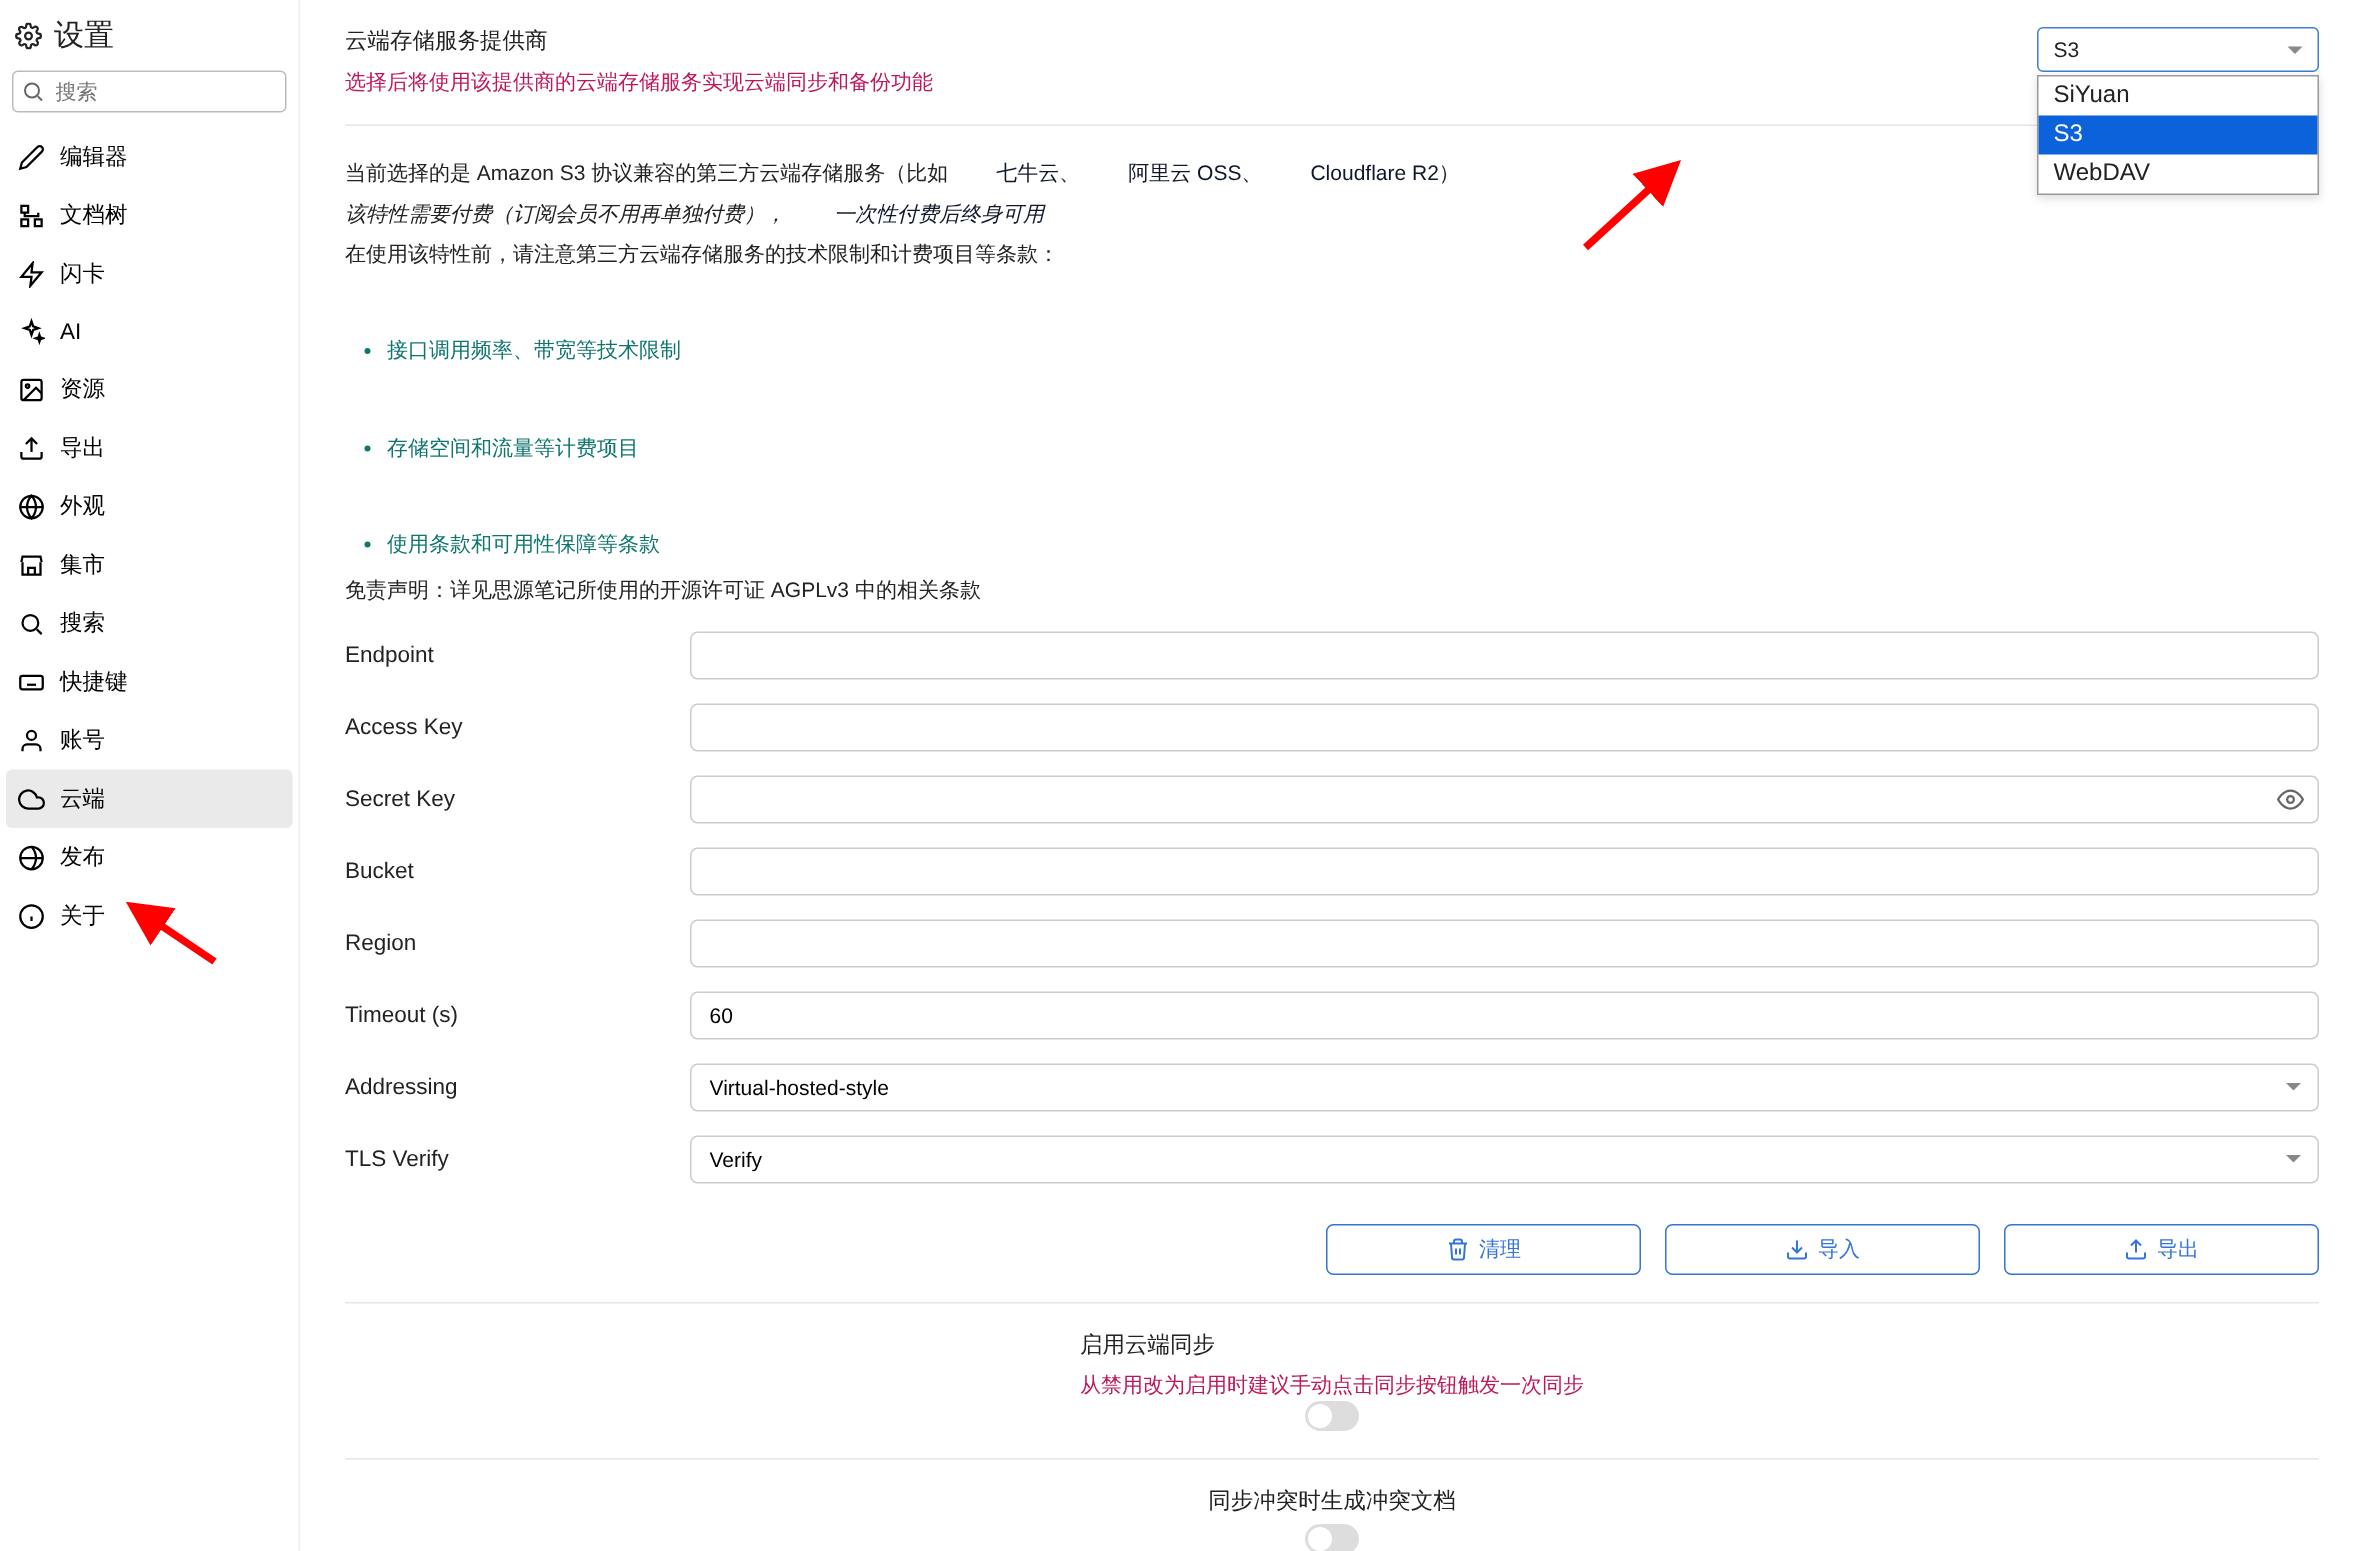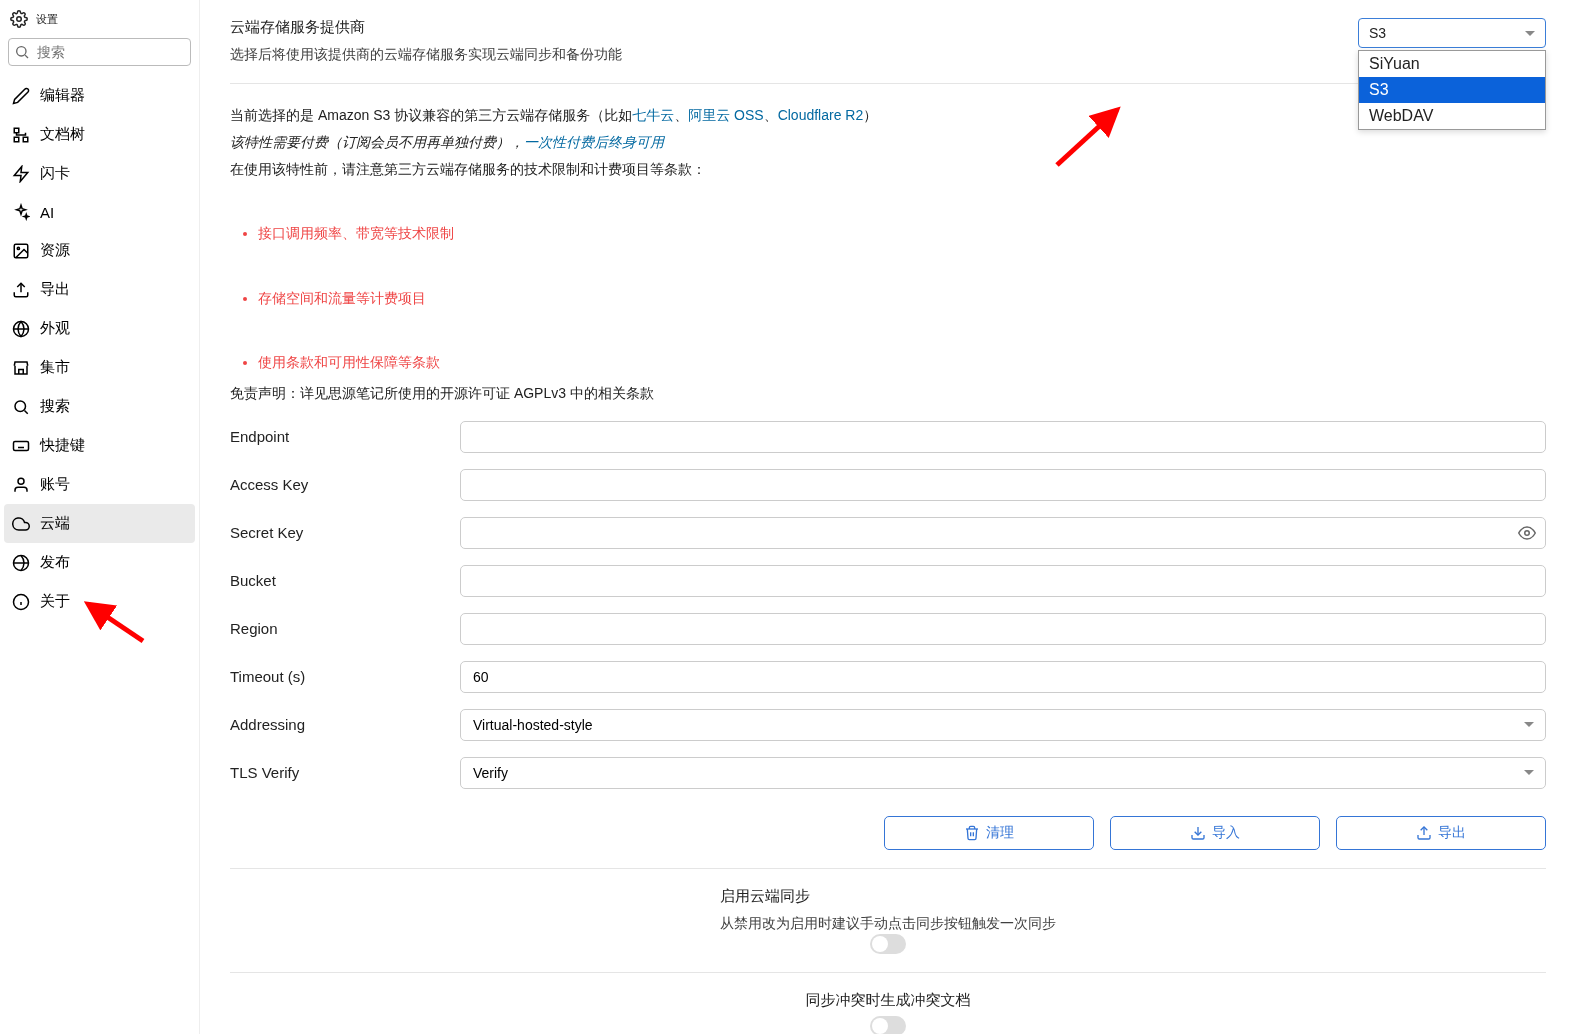--- a/index.html
+++ b/index.html
@@ -1,42 +1,42 @@
 <!DOCTYPE html>
 <html><head>
 <meta charset="utf-8">
 <style>
 * { margin: 0; padding: 0; box-sizing: border-box; }
 body { font-family: -apple-system, "Segoe UI", "Microsoft YaHei", sans-serif; font-size: 14px; color: #222; background: #fff; display: flex; height: 1034px; width: 1576px; overflow: hidden; }
 .sidebar { width: 200px; background: #fff; border-right: 1px solid #eee; display: flex; flex-direction: column; padding-top: 4px; }
-.sidebar-header { display: flex; align-items: center; padding: 6px 10px; gap: 8px; font-size: 11px; }
+.sidebar-header { display: flex; align-items: center; padding: 6px 10px; gap: 8px; font-size: 20px; }
 .sidebar-header svg { width: 18px; height: 18px; }
 .search-wrap { padding: 4px 8px 10px 8px; }
 .search-input { width: 100%; height: 28px; border: 1px solid #bbb; border-radius: 4px; padding: 0 8px 0 28px; font-size: 14px; background: #fff; }
 .search-box { position: relative; }
 .search-box svg { position: absolute; left: 6px; top: 6px; width: 16px; height: 16px; color: #666; }
 .sidebar-item { display: flex; align-items: center; gap: 10px; padding: 10px 12px; cursor: pointer; font-size: 15px; color: #000000; }
 .sidebar-item svg { width: 18px; height: 18px; flex-shrink: 0; }
 .sidebar-item.active { background: #eaeaea; border-radius: 4px; margin: 0 4px; padding: 10px 8px; }
 .main { flex: 1; overflow-y: auto; padding: 18px 30px; }
 .section { border-bottom: 1px solid #e5e5e5; padding-bottom: 18px; margin-bottom: 18px; }
 .section-row { display: flex; justify-content: space-between; align-items: flex-start; gap: 20px; }
 .section-title { font-size: 15px; margin-bottom: 6px; }
-.section-desc { font-size: 14px; color: #404040; line-height: 1.6; }
+.section-desc { font-size: 14px; color: #be185d; line-height: 1.6; }
 .select-wrap { position: relative; width: 188px; }
 .select-box { width: 100%; height: 30px; border: 1px solid #3b7ed8; border-radius: 4px; padding: 0 10px; display: flex; align-items: center; justify-content: space-between; cursor: pointer; background: #fff; }
 .select-box .caret { width: 0; height: 0; border-left: 5px solid transparent; border-right: 5px solid transparent; border-top: 5px solid #888; }
 .dropdown-list { position: absolute; top: 32px; left: 0; width: 100%; background: #fff; border: 1px solid #999; box-shadow: 0 2px 6px rgba(0,0,0,0.15); z-index: 10; }
 .dropdown-option { padding: 4px 10px; cursor: pointer; font-size: 16px; }
 .dropdown-option.selected { background: #0b62da; color: #fff; }
 .info-block p { line-height: 1.9; font-size: 14px; }
 .info-block .italic { font-style: italic; }
 .info-block ul { margin: 4px 0 4px 28px; }
-.info-block li { line-height: 1.9; list-style: disc; color: #ef4444; margin-top: 38px; }
-a.link { color: #0369a1; text-decoration: none; }
+.info-block li { line-height: 1.9; list-style: disc; color: #0f766e; margin-top: 38px; }
+a.link { color: #0f172a; text-decoration: none; padding-left: 32px; }
 .form-row { display: flex; align-items: center; margin-bottom: 16px; }
 .form-label { width: 230px; font-size: 15px; flex-shrink: 0; }
 .form-control { flex: 1; position: relative; }
 .text-input, .select-input { width: 100%; height: 32px; border: 1px solid #ccc; border-radius: 5px; padding: 0 12px; font-size: 14px; background: #fff; }
 .select-input { appearance: none; padding-right: 30px; }
 .select-caret { position: absolute; right: 12px; top: 13px; width: 0; height: 0; border-left: 5px solid transparent; border-right: 5px solid transparent; border-top: 5px solid #888; pointer-events: none; }
 .eye-icon { position: absolute; right: 10px; top: 7px; width: 18px; height: 18px; color: #666; cursor: pointer; }
 .action-row { display: flex; justify-content: flex-end; gap: 16px; margin-top: 4px; }
 .action-btn { width: 210px; height: 34px; border: 1px solid #3575d6; border-radius: 5px; background: #fff; color: #3575d6; display: flex; align-items: center; justify-content: center; gap: 6px; cursor: pointer; font-size: 14px; margin-top: 11px; }
 .action-btn svg { width: 16px; height: 16px; }

